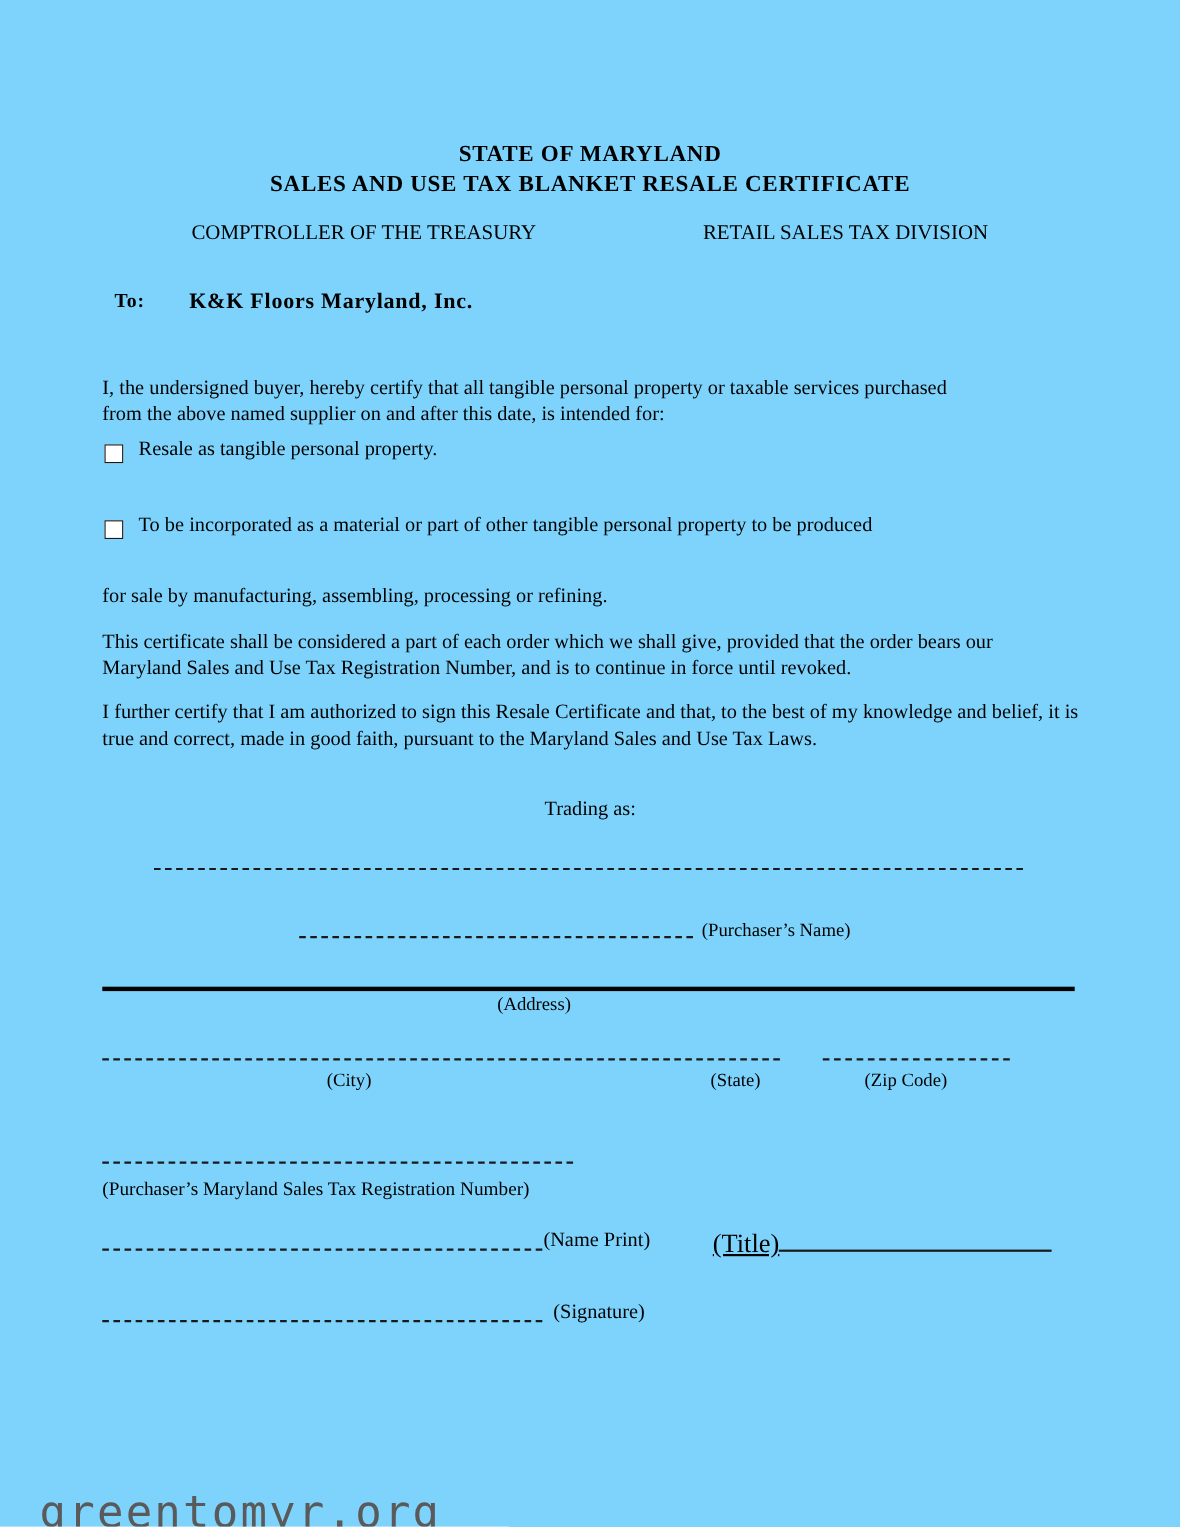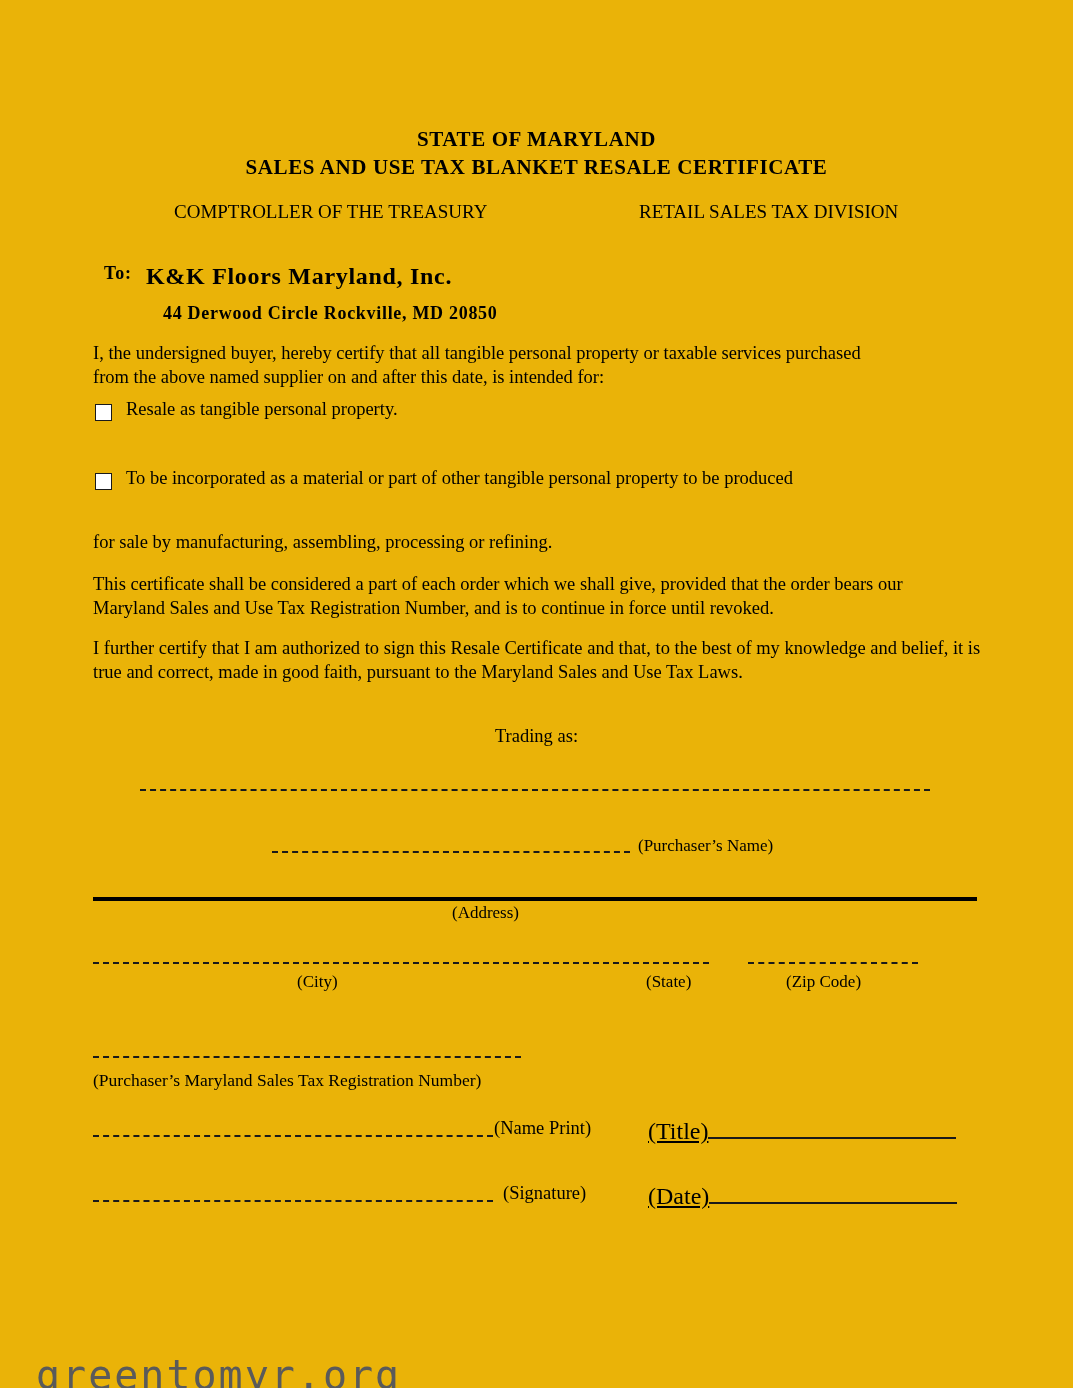--- a/index.html
+++ b/index.html
@@ -9,21 +9,21 @@
     background: #ffffff;
   }
   body {
     font-family: "Liberation Serif", "DejaVu Serif", serif;
     color: #000000;
   }
   #page {
     position: relative;
     width: 1073px;
     height: 1388px;
-    background: #eab308;
+    background: #7dd3fc;
     overflow: hidden;
   }
 
   
   .title-line {
     position: absolute;
     left: 0;
     width: 1073px;
     text-align: center;
     font-weight: bold;
@@ -57,24 +57,24 @@
   #to-label {
     position: absolute;
     left: 104px;
     top: 263px;
     font-weight: bold;
     font-size: 18px;
     letter-spacing: 0.8px;
   }
   #to-company {
     position: absolute;
-    left: 146px;
+    left: 172px;
     top: 263px;
     font-weight: bold;
-    font-size: 24px;
+    font-size: 20px;
     letter-spacing: 0.7px;
     white-space: nowrap;
     text-align: center;
   }
   #to-address {
     position: absolute;
     left: 163px;
     top: 303px;
     font-weight: bold;
     font-size: 18px;
@@ -207,21 +207,20 @@
   <div class="title-line" id="title-1">STATE OF MARYLAND</div>
   <div class="title-line" id="title-2">SALES AND USE TAX BLANKET RESALE CERTIFICATE</div>
 
   <div class="subhead-row">
     <span id="subhead-left">COMPTROLLER OF THE TREASURY</span>
     <span id="subhead-right">RETAIL SALES TAX DIVISION</span>
   </div>
 
   <div id="to-label">To:</div>
   <div id="to-company">K&amp;K Floors Maryland, Inc.</div>
-  <div id="to-address">44 Derwood Circle Rockville, MD 20850</div>
 
   <div class="body-para" id="para-intro">I, the undersigned buyer, hereby certify that all tangible personal property or taxable services purchased from the above named supplier on and after this date, is intended for:</div>
 
   <div class="check-row" id="check-row-1">
     <span class="checkbox-glyph"></span>
     <span class="check-label">Resale as tangible personal property.</span>
   </div>
 
   <div class="check-row" id="check-row-2">
     <span class="checkbox-glyph"></span>
@@ -254,19 +253,16 @@
   <div class="caption" id="cap-regnum">(Purchaser’s Maryland Sales Tax Registration Number)</div>
 
   <div class="dash-rule" id="dash-nameprint"></div>
   <div class="caption" id="cap-nameprint">(Name Print)</div>
   <div class="ul-field" id="field-title">
     <span class="ul-label">(Title)</span><span class="ul-blank"></span>
   </div>
 
   <div class="dash-rule" id="dash-signature"></div>
   <div class="caption" id="cap-signature">(Signature)</div>
-  <div class="ul-field" id="field-date">
-    <span class="ul-label">(Date)</span><span class="ul-blank"></span>
-  </div>
 
   <div id="watermark">greentomyr.org</div>
 
 </div>
 
 </body></html>

